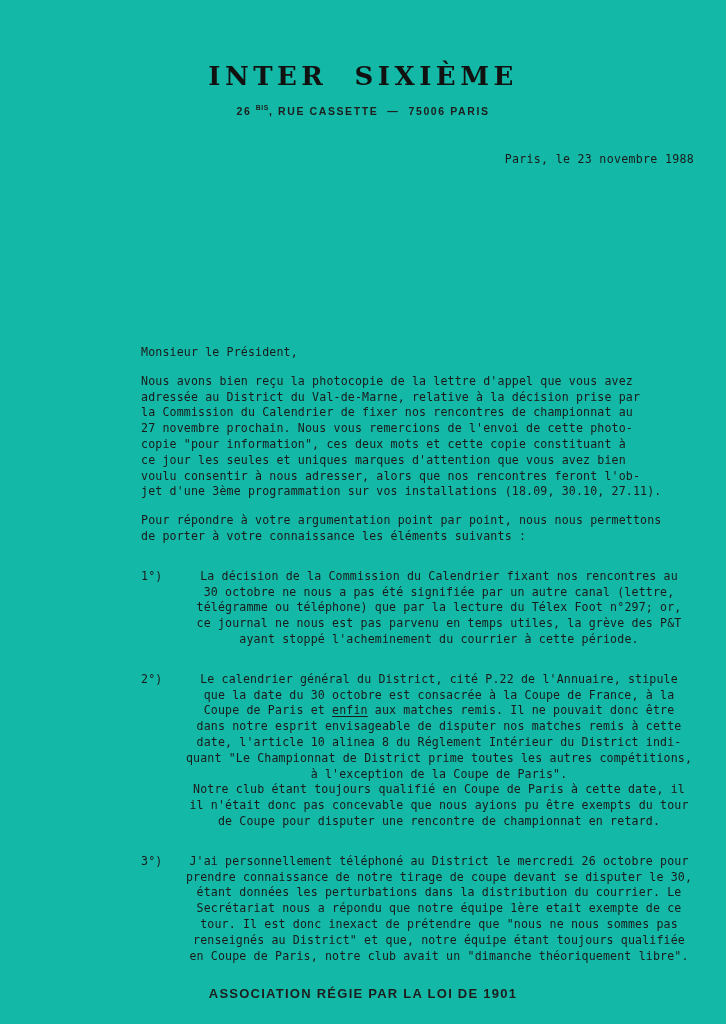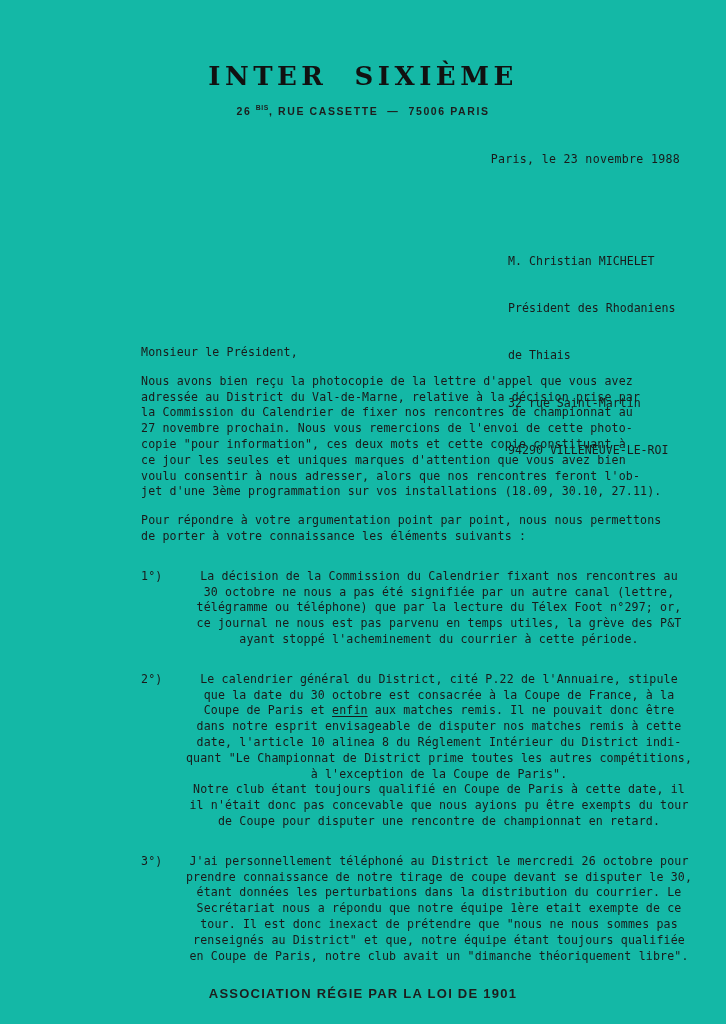--- a/index.html
+++ b/index.html
@@ -53,21 +53,21 @@
     font-size: 6.8px;
     vertical-align: super;
     letter-spacing: 0.6px;
     font-weight: 700;
   }
 
   
   .date-line {
     position: absolute;
     top: 152px;
-    right: 46px;
+    right: 32px;
     font-size: 11.6px;
     letter-spacing: 0.3px;
     white-space: pre;
   }
 
   
   .objet {
     position: absolute;
     top: 222px;
     left: 70px;
@@ -149,27 +149,20 @@
 <div class="page">
 
   <div class="letterhead">
     <div class="lh-title">INTER  SIXIÈME</div>
     <div class="lh-address"><span>26 </span><span class="bis">BIS</span><span>, RUE CASSETTE  —  75006 PARIS</span></div>
   </div>
 
   <div class="date-line">Paris, le 23 novembre 1988</div>
 
 
-  <div class="recipient">
-    <div>M. Christian MICHELET</div>
-    <div>Président des Rhodaniens</div>
-    <div>de Thiais</div>
-    <div>32 rue Saint-Martin</div>
-    <div>94290 VILLENEUVE-LE-ROI</div>
-  </div>
 
   <div class="body">
 
     <div class="salutation">Monsieur le Président,</div>
 
     <div class="para">Nous avons bien reçu la photocopie de la lettre d'appel que vous avez
 adressée au District du Val-de-Marne, relative à la décision prise par
 la Commission du Calendrier de fixer nos rencontres de championnat au
 27 novembre prochain. Nous vous remercions de l'envoi de cette photo-
 copie "pour information", ces deux mots et cette copie constituant à

